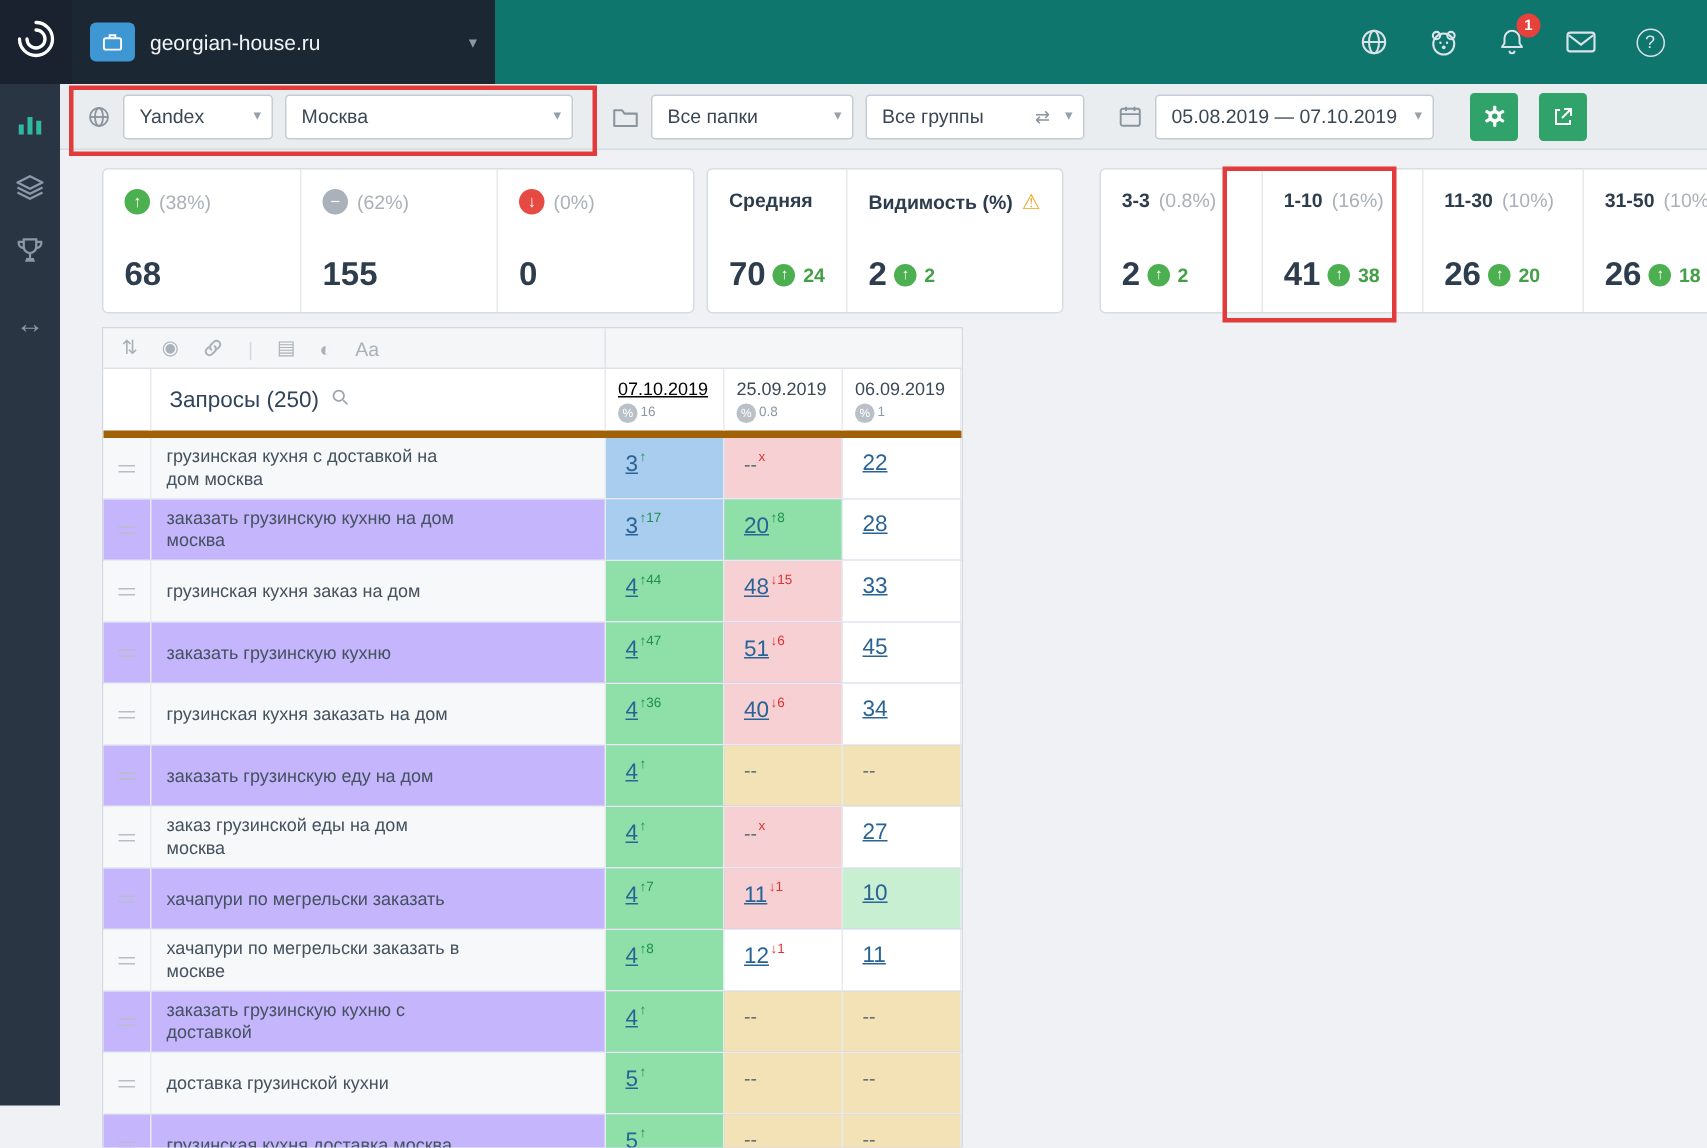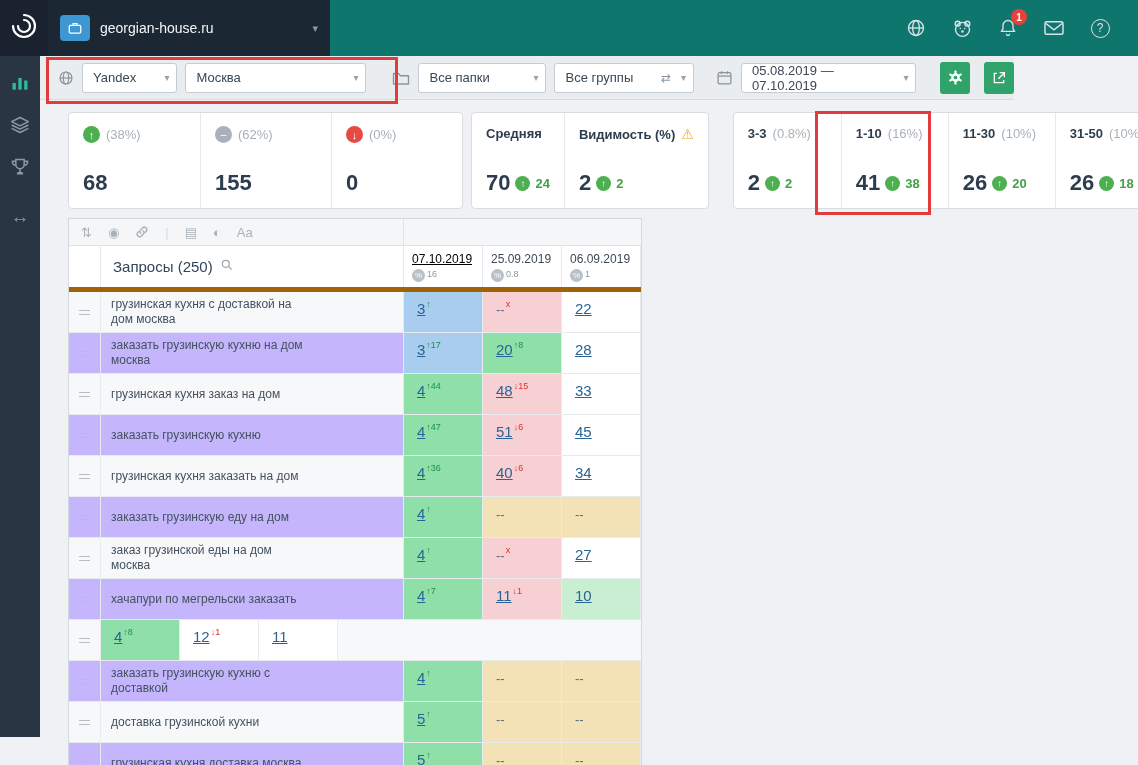--- a/index.html
+++ b/index.html
@@ -21,21 +21,21 @@
   .help-circle{width:19px;height:19px;border:1.6px solid #dbe3ea;border-radius:50%;color:#dbe3ea;font-size:12px;
     display:flex;align-items:center;justify-content:center}
 
   
   .sidebar{position:absolute;left:0;top:56px;width:40px;height:681px;background:#2a3544;display:flex;flex-direction:column;
     align-items:center;padding-top:16px;gap:20px;z-index:5}
   .sb-item{width:24px;height:22px;display:flex;align-items:center;justify-content:center;cursor:pointer}
   .sb-arrows{color:#8b99a8;font-size:19px;margin-top:8px}
 
   
-  .filterbar{position:absolute;left:40px;top:56px;width:974px;height:44px;background:#e9edf0;border-bottom:1px solid #d6dbdf;
+  .filterbar{position:absolute;left:40px;top:56px;width:1098px;height:44px;background:#e9edf0;border-bottom:1px solid #d6dbdf;
     display:flex;align-items:center;padding-left:18px;gap:8px;z-index:4}
   .f-icon{display:flex;align-items:center;justify-content:center}
   .select{position:relative;height:30px;background:#fff;border:1px solid #c5ccd3;border-radius:3px;display:flex;align-items:center;
     padding:0 22px 0 10px;font-size:13px;color:#3a4754;cursor:pointer}
   .select .caret{position:absolute;right:7px;color:#98a1aa;font-size:10px}
   .sel-engine{width:100px}.sel-region{width:192px}.sel-folders{width:135px}.sel-groups{width:146px;padding-right:40px}
   .sel-dates{width:186px}
   .swap-ic{position:absolute;right:22px;color:#8a949e;font-size:12px}
   .ml18{margin-left:18px}.ml14{margin-left:14px}.ml16{margin-left:16px}
   .icon-btn{width:32px;height:32px;background:#2fa36a;border-radius:3px;display:flex;align-items:center;justify-content:center;cursor:pointer}
@@ -467,20 +467,21 @@
           </div>
           <div class="c-query">хачапури по мегрельски заказать</div>
           <div class="c-val bg-green"><a class="pos">4</a><sup class="up">↑7</sup></div>
           <div class="c-val bg-pink"><a class="pos">11</a><sup class="down">↓1</sup></div>
           <div class="c-val bg-lightgreen"><a class="pos">10</a></div>
         </div>
         <div class="row alt">
           <div class="c-handle">
             <span class="drag"></span>
           </div>
+          <div class="c-query">хачапури по мегрельски заказать в москве</div>
           <div class="c-val bg-green"><a class="pos">4</a><sup class="up">↑8</sup></div>
           <div class="c-val bg-white"><a class="pos">12</a><sup class="down">↓1</sup></div>
           <div class="c-val bg-white"><a class="pos">11</a></div>
         </div>
         <div class="row">
           <div class="c-handle">
             <span class="drag"></span>
           </div>
           <div class="c-query">заказать грузинскую кухню с доставкой</div>
           <div class="c-val bg-green"><a class="pos">4</a><sup class="up">↑</sup></div>

